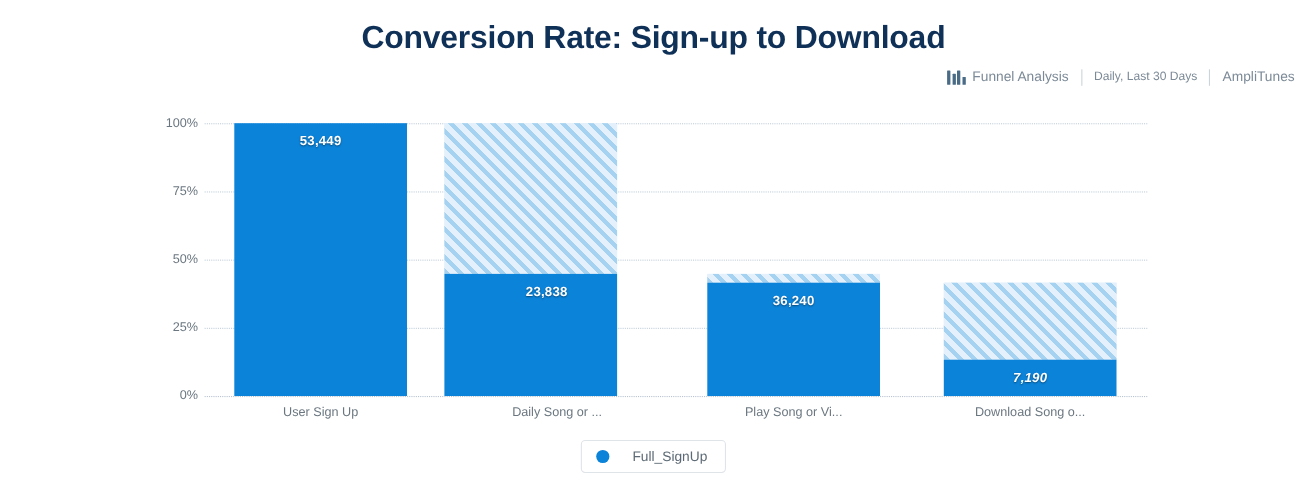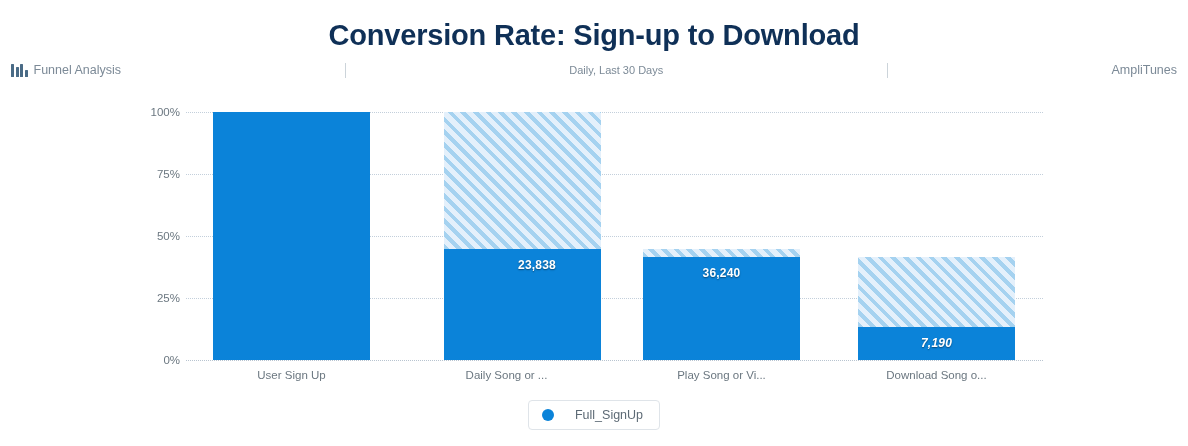--- a/index.html
+++ b/index.html
@@ -28,21 +28,21 @@
     letter-spacing: -0.2px;
     line-height: 1.1;
     margin: 0;
   }
   .chart-subtitle {
     margin-top: 11px;
     font-size: 12.5px;
     color: #7c8a97;
     display: flex;
     align-items: center;
-    justify-content: space-between;
+    justify-content: flex-end;
     gap: 0px;
     line-height: 1;
   }
   .sub-seg {
     display: flex;
     align-items: center;
     padding: 0 11px;
   }
   .sub-divider {
     width: 1px;
@@ -206,23 +206,24 @@
 
     <div class="gridline" style="top:112px;"></div>
     <div class="gridline" style="top:174px;"></div>
     <div class="gridline" style="top:236px;"></div>
     <div class="gridline" style="top:298px;"></div>
     <div class="gridline baseline" style="top:360px;"></div>
 
     <div id="bars-layer">
         <div class="bar-group" style="left: 213px; top: 112px; width: 157px; height: 248px;">
           <div class="bar-solid" style="left: 0px; width: 157px; top: 0px; height: 248px;"></div>
+          <div class="bar-value" style="top: 9px;">53,449</div>
         </div>
         <div class="xtick-label" style="left: 181.5px;">User Sign Up</div>
-        <div class="bar-group" style="left: 444px; top: 112px; width: 186px; height: 248px;">
+        <div class="bar-group" style="left: 404px; top: 112px; width: 186px; height: 248px;">
           <div class="bar-hatch" style="left: 0px; width: 157px; top: 0px; height: 137.392px;"></div>
           <div class="bar-solid" style="left: 0px; width: 157px; top: 137.392px; height: 110.608px;"></div>
           <div class="bar-value" style="top: 146.392px;">23,838</div>
         </div>
         <div class="xtick-label" style="left: 396.5px;">Daily Song or ...</div>
         <div class="bar-group" style="left: 643px; top: 112px; width: 157px; height: 248px;">
           <div class="bar-hatch" style="left: 0px; width: 157px; top: 137.392px; height: 7.936px;"></div>
           <div class="bar-solid" style="left: 0px; width: 157px; top: 145.328px; height: 102.672px;"></div>
           <div class="bar-value" style="top: 154.328px;">36,240</div>
         </div>

